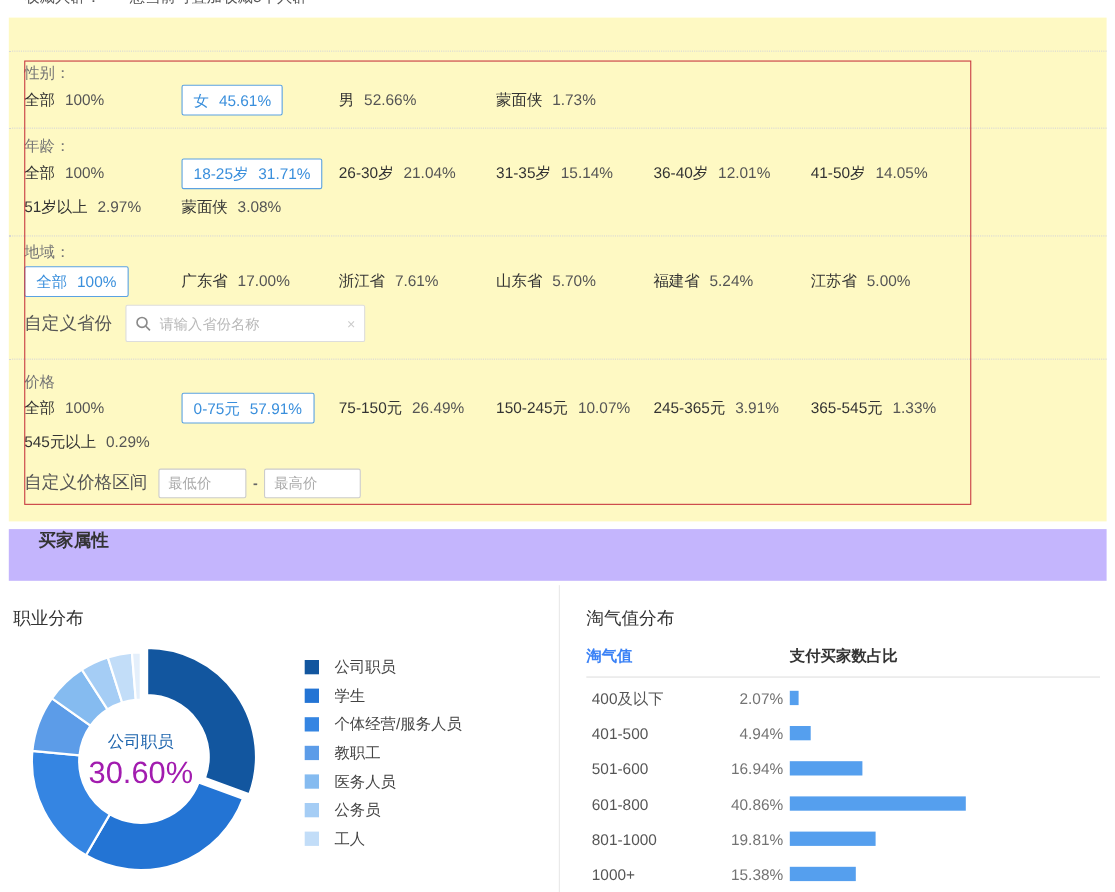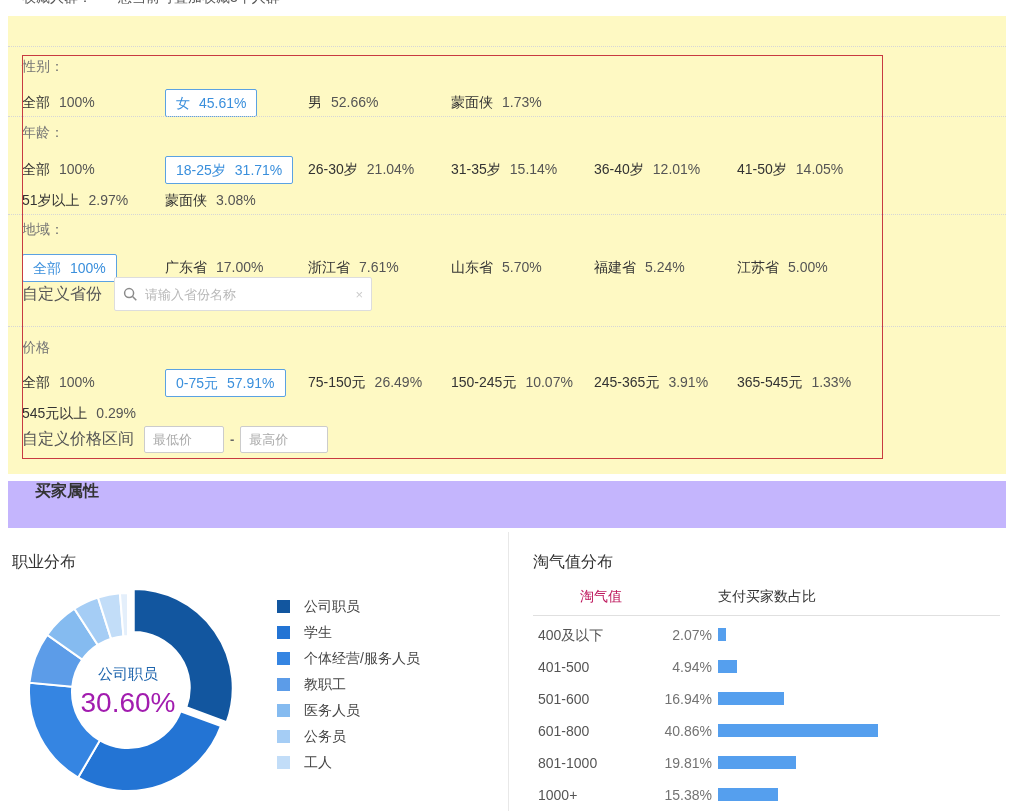--- a/index.html
+++ b/index.html
@@ -12,29 +12,29 @@
 
   .panel { position:absolute; left:8px; top:16px; width:998px; height:458px; background:#fef9c3; }
   .dotted-sep { position:absolute; left:0; width:998px; height:0; border-top:1px dotted #d6d6d6; }
   .red-box { position:absolute; left:14px; top:39px; width:861px; height:404px;
     border:1px solid #c83a41; pointer-events:none; z-index:5; }
 
   .sec-label { position:absolute; left:14px; font-size:14px; color:#757575; }
 
   .chips { position:absolute; left:14px; width:880px; font-size:0; }
   .cell { display:inline-block; width:143px; height:28px; vertical-align:top; margin-bottom:3px; font-size:14px; }
-  .chip { display:inline-block; height:28px; line-height:26px; cursor:pointer; white-space:nowrap;margin-top:12px; }
+  .chip { display:inline-block; height:28px; line-height:26px; cursor:pointer; white-space:nowrap; }
   .chip .cname { color:#333; }
   .chip .cval { color:#555; margin-left:9px; }
   .chip.selected { border:1px solid #5ba2e2; border-radius:2px; padding:0 10px; background:#fff; }
   .chip.selected .cname, .chip.selected .cval { color:#3a8fdc; }
 
   .custom-row { position:absolute; left:14px; display:flex; align-items:center; }
   .custom-label { font-size:16px; color:#555; }
-  .search-box { display:flex; align-items:center; width:258px; height:34px; border:1px solid #ddd;
+  .search-box { display:flex; align-items:center; width:218px; height:34px; border:1px solid #ddd;
     border-radius:2px; margin-left:12px; padding:0 8px; background:#fff; }
   .search-box input { flex:1; border:none; outline:none; font-size:13px; color:#333; min-width:0;
     font-family:inherit; }
   .search-box input::placeholder { color:#b8b8b8; }
   .search-icon { width:15px; height:15px; margin-right:7px; flex:none; }
   .clear-x { color:#ccc; font-size:13px; cursor:pointer; flex:none; }
 
   .range-input { width:80px; height:27px; border:1px solid #ccc; border-radius:2px; padding:0 8px;
     font-size:13px; color:#333; outline:none; font-family:inherit; }
   .range-input::placeholder { color:#aaa; }
@@ -54,22 +54,22 @@
   .donut-center .cl2 { font-size:28px; color:#a21caf; }
 
   .legend { position:absolute; left:277px; top:599px; }
   .legend-item { display:flex; align-items:center; height:14px; margin-bottom:12px; cursor:pointer; }
   .legend-swatch { width:13px; height:13px; flex:none; margin-right:14px; }
   .legend-text { font-size:14px; color:#444; line-height:14px; white-space:nowrap; }
 
   .taoqi { position:absolute; left:533px; top:552px; width:470px; }
   .taoqi-title { font-size:16px; color:#333; }
   .taoqi-head { position:absolute; top:36px; left:0; width:467px; height:20px; }
-  .taoqi-head .h1 { position:absolute; left:0; font-size:14px; font-weight:normal; color:#be185d;margin-left:47px; }
-  .taoqi-head .h2 { position:absolute; left:185px; font-size:14px; font-weight:normal; color:#333; }
+  .taoqi-head .h1 { position:absolute; left:0; font-size:14px; font-weight:bold; color:#3b82f6; }
+  .taoqi-head .h2 { position:absolute; left:185px; font-size:14px; font-weight:bold; color:#333; }
   .taoqi-underline { position:absolute; top:63px; left:0; width:467px; border-top:1px solid #e0e0e0; }
   .taoqi-rows { position:absolute; top:66px; left:0; width:467px; }
   .taoqi-row { position:relative; height:32px; }
   .tq-label { position:absolute; left:5px; top:9px; font-size:14px; color:#555; }
   .tq-pct { position:absolute; left:100px; top:9px; width:79px; text-align:right; font-size:14px; color:#737373; }
   .tq-bar { position:absolute; left:185px; top:10px; height:13px; }
 </style>
 </head>
 <body>
 

